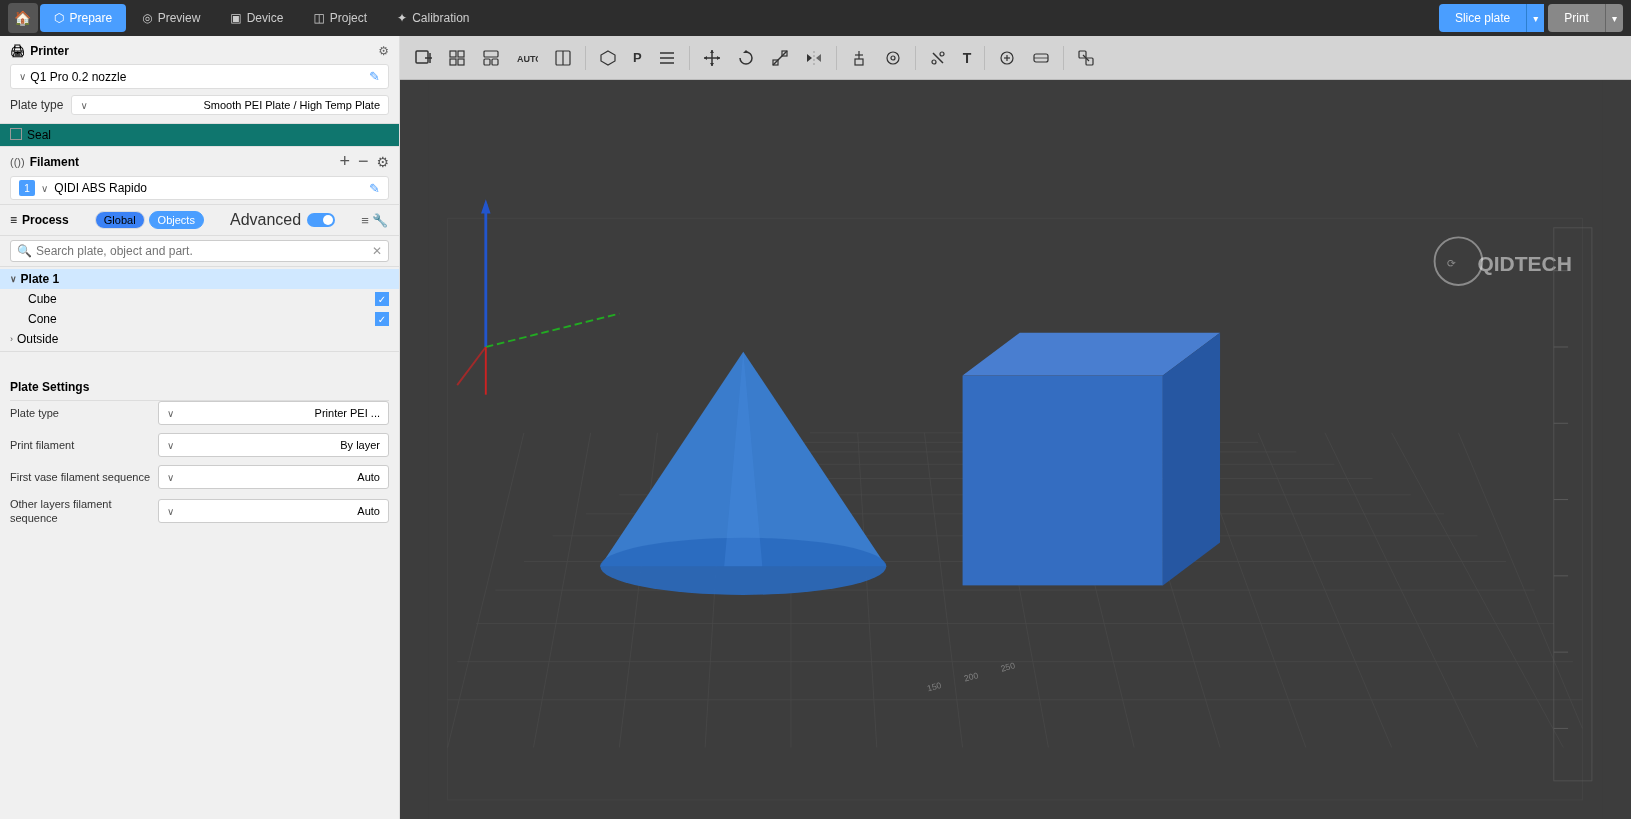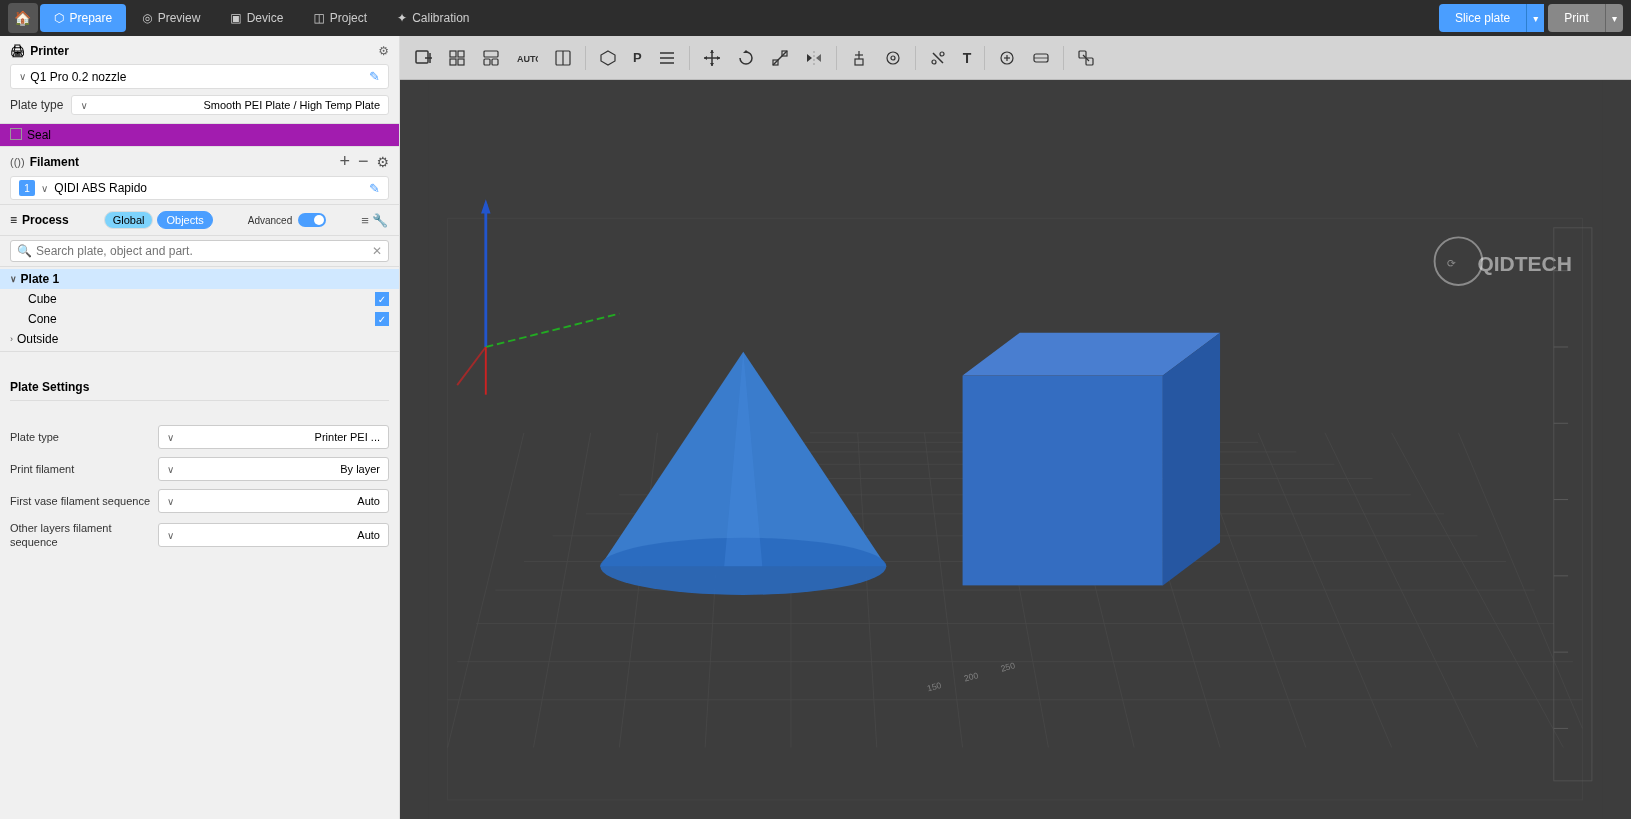--- a/index.html
+++ b/index.html
@@ -42,40 +42,40 @@
     
     .printer-section { padding: 8px 10px; border-bottom: 1px solid #ddd; background: #f0f0f0; }
     .printer-header { display: flex; align-items: center; justify-content: space-between; margin-bottom: 6px; }
     .printer-title { font-weight: 600; font-size: 12px; display: flex; align-items: center; gap: 5px; }
     .printer-model { display: flex; align-items: center; justify-content: space-between; background: white; border: 1px solid #ddd; border-radius: 3px; padding: 4px 8px; cursor: pointer; }
     .plate-type-row { display: flex; align-items: center; gap: 8px; margin-top: 6px; }
     .plate-type-label { font-size: 12px; color: #333; white-space: nowrap; }
     .plate-type-select { flex: 1; background: white; border: 1px solid #ddd; border-radius: 3px; padding: 3px 8px; cursor: pointer; display: flex; align-items: center; justify-content: space-between; font-size: 11px; }
 
     
-    .seal-row { padding: 4px 10px; display: flex; align-items: flex-start; gap: 5px; background: #a21caf; border-bottom: 1px solid #e0e0e0; }
+    .seal-row { padding: 4px 10px; display: flex; align-items: flex-start; gap: 5px; background: #0f766e; border-bottom: 1px solid #e0e0e0; }
     .seal-checkbox { width: 12px; height: 12px; border: 1px solid #999; }
 
     
     .filament-section { padding: 4px 10px; border-bottom: 1px solid #ddd; }
     .filament-header { display: flex; align-items: center; justify-content: space-between; }
     .filament-title-row { display: flex; align-items: center; gap: 5px; }
     .filament-actions { display: flex; gap: 8px; align-items: center; }
     .filament-action-btn { background: none; border: none; cursor: pointer; font-size: 16px; color: #555; }
     .filament-item { display: flex; align-items: center; gap: 6px; margin-top: 4px; background: white; border: 1px solid #ddd; border-radius: 3px; padding: 3px 8px; }
     .filament-num { background: #4a9eff; color: white; border-radius: 2px; width: 16px; height: 16px; display: flex; align-items: center; justify-content: center; font-size: 10px; }
 
     
     .process-section { padding: 6px 10px; border-bottom: 1px solid #ddd; }
     .process-header { display: flex; align-items: center; justify-content: space-between; }
     .process-title { font-size: 12px; font-weight: 600; display: flex; align-items: center; gap: 5px; }
     .process-tabs { display: flex; gap: 4px; }
-    .process-tab { padding: 2px 8px; border-radius: 10px; font-size: 11px; cursor: pointer; border: 1px solid #ddd; background: #7dd3fc; }
+    .process-tab { padding: 2px 8px; border-radius: 10px; font-size: 11px; cursor: pointer; border: 1px solid #ddd; background: #3b82f6; }
     .process-tab.active { background: #4a9eff; color: white; border-color: #4a9eff; }
-    .advanced-row { display: flex; align-items: center; gap: 6px; font-size: 10px; color: #333; }
+    .advanced-row { display: flex; align-items: center; gap: 6px; font-size: 16px; color: #333; }
     .toggle { display: inline-block; width: 28px; height: 14px; background: #4a9eff; border-radius: 7px; position: relative; cursor: pointer; }
     .toggle::after { content: ''; position: absolute; right: 2px; top: 2px; width: 10px; height: 10px; background: white; border-radius: 50%; }
     .process-icons { display: flex; gap: 4px; }
     .process-icon-btn { background: none; border: none; cursor: pointer; font-size: 13px; color: #666; }
 
     
     .search-row { padding: 4px 10px; border-bottom: 1px solid #ddd; position: relative; }
     .search-input-wrap { display: flex; align-items: center; background: white; border: 1px solid #ccc; border-radius: 3px; padding: 3px 6px; gap: 4px; }
     .search-input { border: none; outline: none; font-size: 12px; flex: 1; background: transparent; }
     .search-clear { cursor: pointer; color: #999; font-size: 12px; }
@@ -85,21 +85,21 @@
     .tree-header { padding: 3px 10px; font-size: 11px; font-weight: 600; color: #333; }
     .tree-item { display: flex; align-items: center; padding: 3px 10px; cursor: pointer; gap: 4px; }
     .tree-item.selected { background: #d0e8ff; }
     .tree-item.plate { font-weight: 600; }
     .tree-item-child { padding-left: 28px; align-items: center; }
     .tree-checkbox { width: 14px; height: 14px; border: 1px solid #4a9eff; background: #4a9eff; display: flex; align-items: center; justify-content: center; margin-left: auto; flex-shrink: 0; }
     .tree-checkbox-check { color: white; font-size: 10px; }
 
     
     .plate-settings-section { padding: 8px 10px; flex: 1; }
-    .plate-settings-title { font-weight: 700; font-size: 12px; margin-bottom: 24px; border-bottom: 1px solid #ddd; padding-bottom: 6px; }
+    .plate-settings-title { font-weight: 700; font-size: 12px; margin-bottom: 0; border-bottom: 1px solid #ddd; padding-bottom: 6px; }
     .settings-row { display: flex; align-items: center; margin-bottom: 8px; gap: 8px; }
     .settings-label { width: 140px; font-size: 11px; color: #333; flex-shrink: 0; line-height: 1.3; }
     .settings-control { flex: 1; }
     .settings-dropdown { width: 100%; background: white; border: 1px solid #ccc; border-radius: 3px; padding: 3px 8px; cursor: pointer; display: flex; align-items: center; justify-content: space-between; font-size: 11px; min-height: 24px; }
     .settings-checkbox { width: 14px; height: 14px; border: 1px solid #999; background: white; cursor: pointer; }
 
     
     .viewport { flex: 1; position: relative; background: #3a3a3a; overflow: hidden; }
 
     

